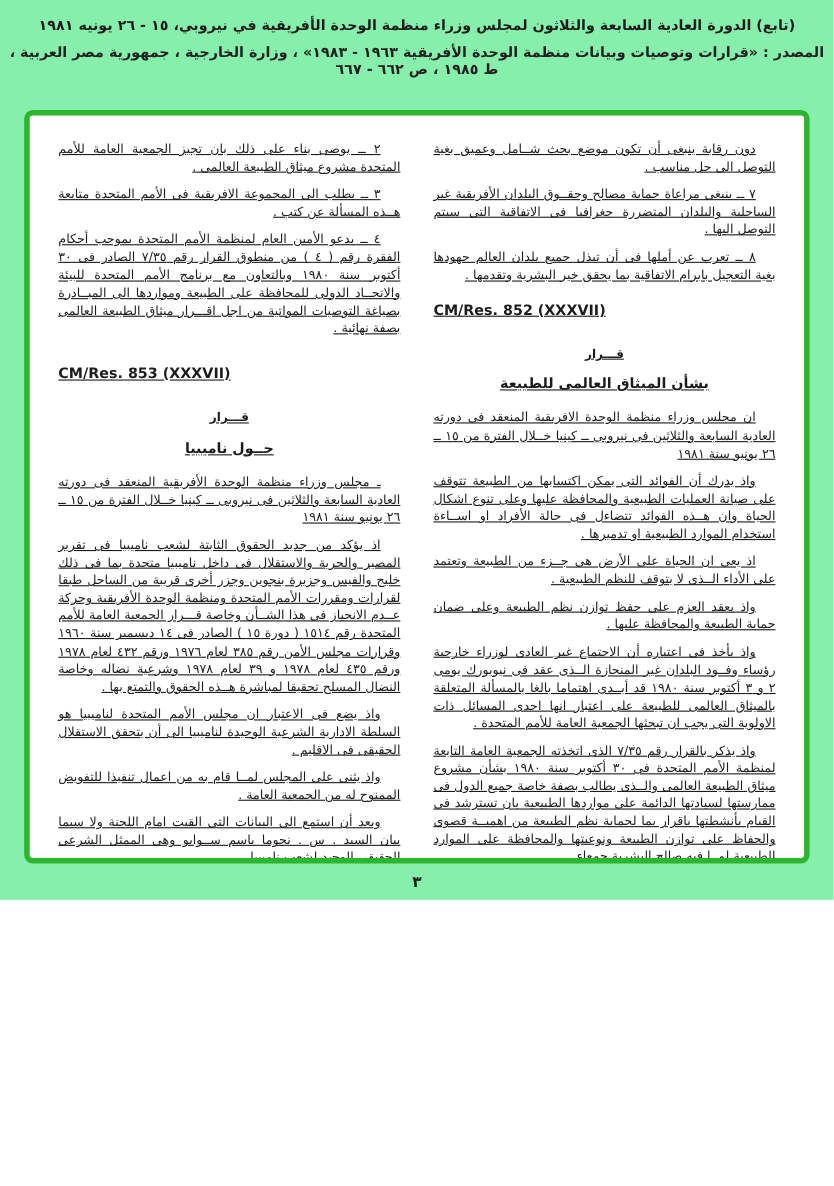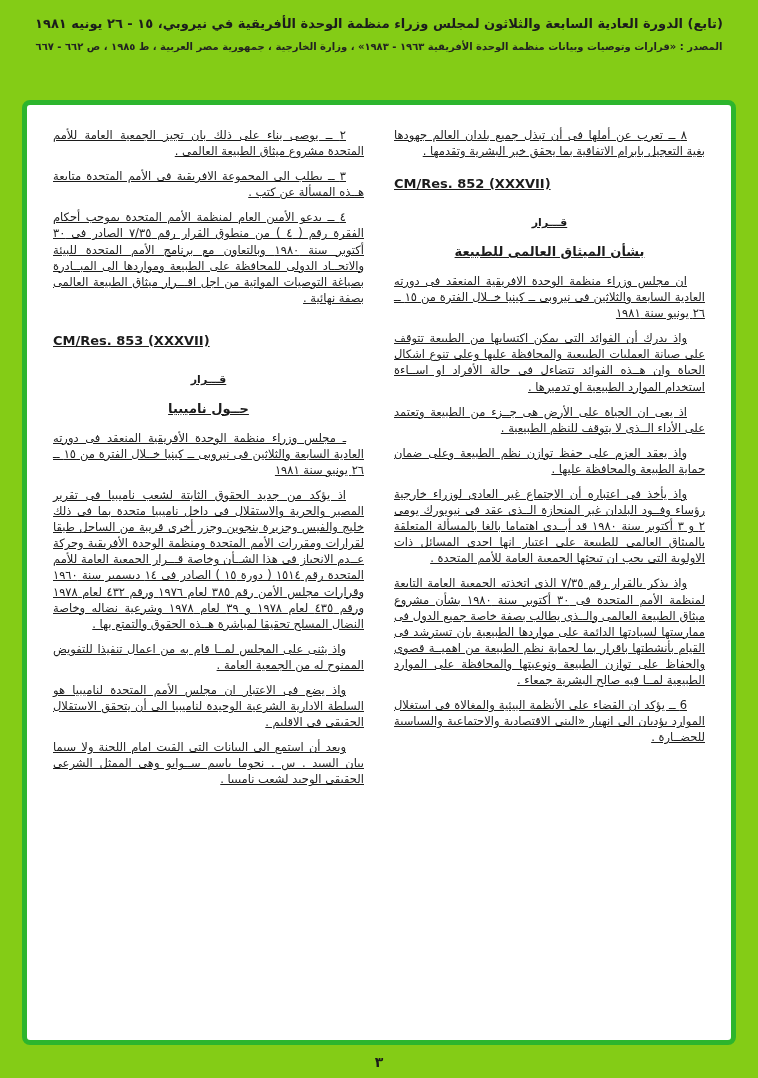--- a/index.html
+++ b/index.html
@@ -9,36 +9,36 @@
   }
   body {
     width: 758px;
     height: 1078px;
     font-family: "DejaVu Sans", sans-serif;
     color: #1c1c1c;
   }
   .page {
     position: relative;
     width: 758px;
-    height: 1078px;
+    height: 818px;
     overflow: hidden;
     direction: rtl;
-    background: #84cc16;
+    background: #86efac;
   }
   .doc-header {
     text-align: center;
     padding-top: 16px;
   }
   .doc-header .title-line {
     font-size: 13px;
     font-weight: bold;
     letter-spacing: 0.2px;
   }
   .doc-header .source-line {
-    font-size: 10px;
+    font-size: 13px;
     font-weight: bold;
     margin-top: 10px;
     color: #222;
   }
   .frame {
     position: absolute;
     top: 100px;
     left: 22px;
     right: 22px;
     bottom: 33px;
@@ -103,20 +103,22 @@
 <div class="page">
 
   <header class="doc-header">
     <div class="title-line">(تابع) الدورة العادية السابعة والثلاثون لمجلس وزراء منظمة الوحدة الأفريقية في نيروبي، ١٥ - ٢٦ يونيه ١٩٨١</div>
     <div class="source-line">المصدر : «قرارات وتوصيات وبيانات منظمة الوحدة الأفريقية ١٩٦٣ - ١٩٨٣» ، وزارة الخارجية ، جمهورية مصر العربية ، ط ١٩٨٥ ، ص ٦٦٢ - ٦٦٧</div>
   </header>
 
   <div class="frame" style="border-color: rgb(45, 181, 45);">
 
     <div class="col">
+      <p class="para">دون رقابة ينبغى أن تكون موضع بحث شــامل وعميق بغية التوصل الى حل مناسب .</p>
+      <p class="para">٧ ــ ينبغى مراعاة حماية مصالح وحقــوق البلدان الأفريقية غير الساحلية والبلدان المتضررة جغرافيا فى الاتفاقية التى سيتم التوصل اليها .</p>
       <p class="para">٨ ــ تعرب عن أملها فى أن تبذل جميع بلدان العالم جهودها بغية التعجيل بابرام الاتفاقية بما يحقق خير البشرية وتقدمها .</p>
 
       <div class="res-num">CM/Res. 852 (XXXVII)</div>
       <div class="res-title">قـــرار</div>
       <div class="res-subtitle">بشأن الميثاق العالمى للطبيعة</div>
 
       <p class="para">ان مجلس وزراء منظمة الوحدة الافريقية المنعقد فى دورته العادية السابعة والثلاثين فى نيروبى ــ كينيا خــلال الفترة من ١٥ ــ ٢٦ يونيو سنة ١٩٨١</p>
       <p class="para">واذ يدرك أن الفوائد التى يمكن اكتسابها من الطبيعة تتوقف على صيانة العمليات الطبيعية والمحافظة عليها وعلى تنوع اشكال الحياة وان هــذه الفوائد تتضاءل فى حالة الأفراد او اســاءة استخدام الموارد الطبيعية او تدميرها .</p>
       <p class="para">اذ يعى ان الحياة على الأرض هى جــزء من الطبيعة وتعتمد على الأداء الــذى لا يتوقف للنظم الطبيعية .</p>
       <p class="para">واذ يعقد العزم على حفظ توازن نظم الطبيعة وعلى ضمان حماية الطبيعة والمحافظة عليها .</p>
@@ -129,22 +131,22 @@
       <p class="para">٢ ــ يوصى بناء على ذلك بان تجيز الجمعية العامة للأمم المتحدة مشروع ميثاق الطبيعة العالمى .</p>
       <p class="para">٣ ــ يطلب الى المجموعة الافريقية فى الأمم المتحدة متابعة هــذه المسألة عن كتب .</p>
       <p class="para">٤ ــ يدعو الأمين العام لمنظمة الأمم المتحدة بموجب أحكام الفقرة رقم ( ٤ ) من منطوق القرار رقم ٧/٣٥ الصادر فى ٣٠ أكتوبر سنة ١٩٨٠ وبالتعاون مع برنامج الأمم المتحدة للبيئة والاتحــاد الدولى للمحافظة على الطبيعة ومواردها الى المبــادرة بصياغة التوصيات المواتية من اجل اقـــرار ميثاق الطبيعة العالمى بصفة نهائية .</p>
 
       <div class="res-num mt-lg">CM/Res. 853 (XXXVII)</div>
       <div class="res-title">قـــرار</div>
       <div class="res-subtitle">حــول ناميبيا</div>
 
       <p class="para">ـ مجلس وزراء منظمة الوحدة الأفريقية المنعقد فى دورته العادية السابعة والثلاثين فى نيروبى ــ كينيا خــلال الفترة من ١٥ ــ ٢٦ يونيو سنة ١٩٨١</p>
       <p class="para">اذ يؤكد من جديد الحقوق الثابتة لشعب ناميبيا فى تقرير المصير والحرية والاستقلال فى داخل ناميبيا متحدة بما فى ذلك خليج والفيس وجزيرة بنجوين وجزر أخرى قريبة من الساحل طبقا لقرارات ومقررات الأمم المتحدة ومنظمة الوحدة الأفريقية وحركة عــدم الانحياز فى هذا الشــأن وخاصة قـــرار الجمعية العامة للأمم المتحدة رقم ١٥١٤ ( دورة ١٥ ) الصادر فى ١٤ ديسمبر سنة ١٩٦٠ وقرارات مجلس الأمن رقم ٣٨٥ لعام ١٩٧٦ ورقم ٤٣٢ لعام ١٩٧٨ ورقم ٤٣٥ لعام ١٩٧٨ و ٣٩ لعام ١٩٧٨ وشرعية نضاله وخاصة النضال المسلح تحقيقا لمباشرة هــذه الحقوق والتمتع بها .</p>
+      <p class="para">واذ يضع فى الاعتبار ان مجلس الأمم المتحدة لناميبيا هو السلطة الادارية الشرعية الوحيدة لناميبيا الى أن يتحقق الاستقلال الحقيقى فى الاقليم .</p>
       <p class="para">واذ يثنى على المجلس لمــا قام به من اعمال تنفيذا للتفويض الممنوح له من الجمعية العامة .</p>
-      <p class="para">واذ يضع فى الاعتبار ان مجلس الأمم المتحدة لناميبيا هو السلطة الادارية الشرعية الوحيدة لناميبيا الى أن يتحقق الاستقلال الحقيقى فى الاقليم .</p>
       <p class="para">وبعد أن استمع الى البيانات التى القيت امام اللجنة ولا سيما بيان السيد . س . نجوما باسم ســوابو وهى الممثل الشرعى الحقيقى الوحيد لشعب ناميبيا .</p>
     </div>
 
   </div>
 
   <div class="page-number">٣</div>
 
 </div>
 
 </body></html>

